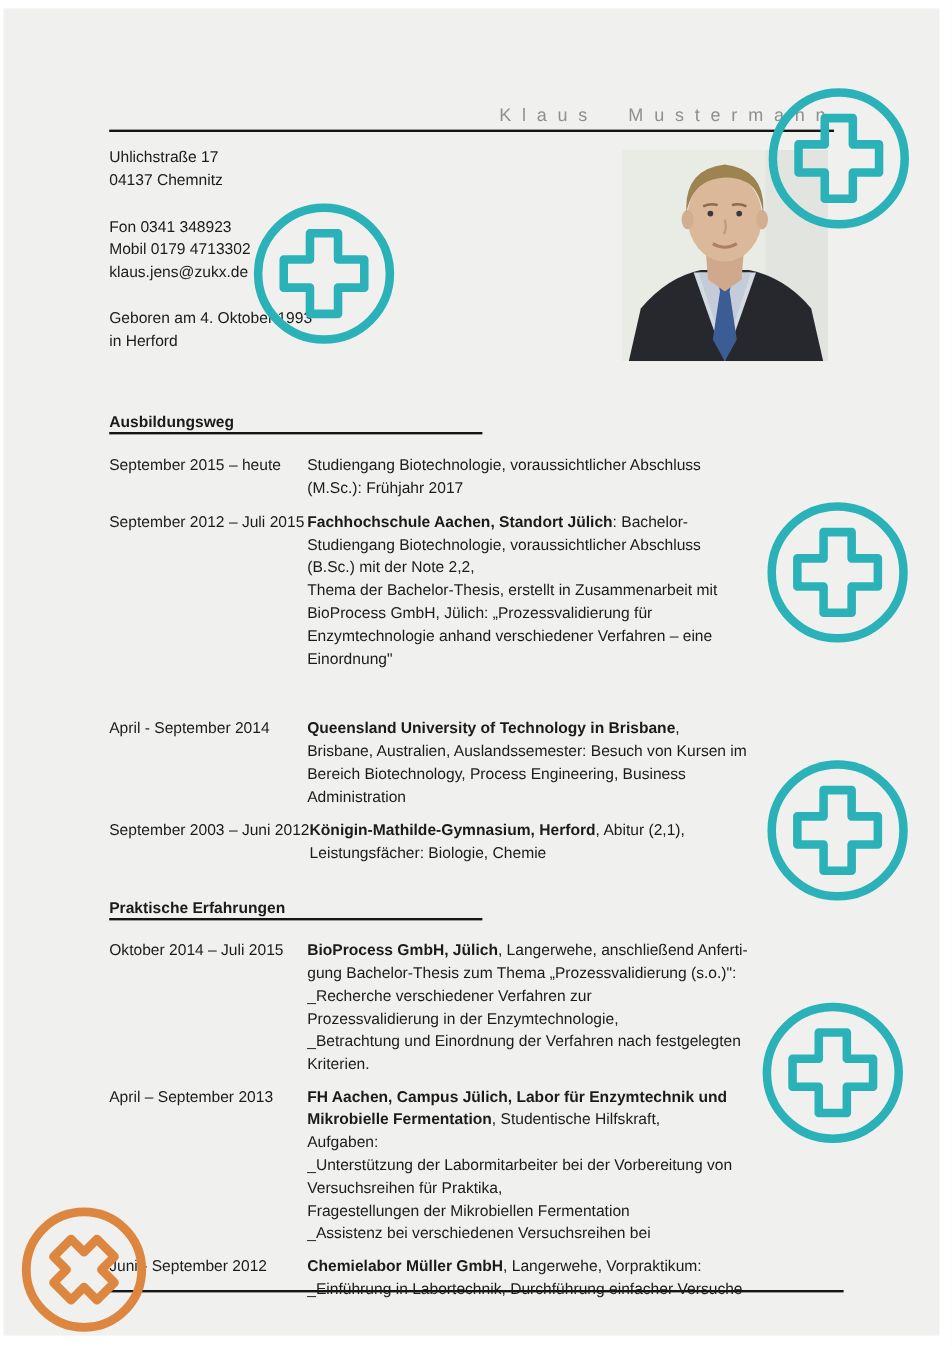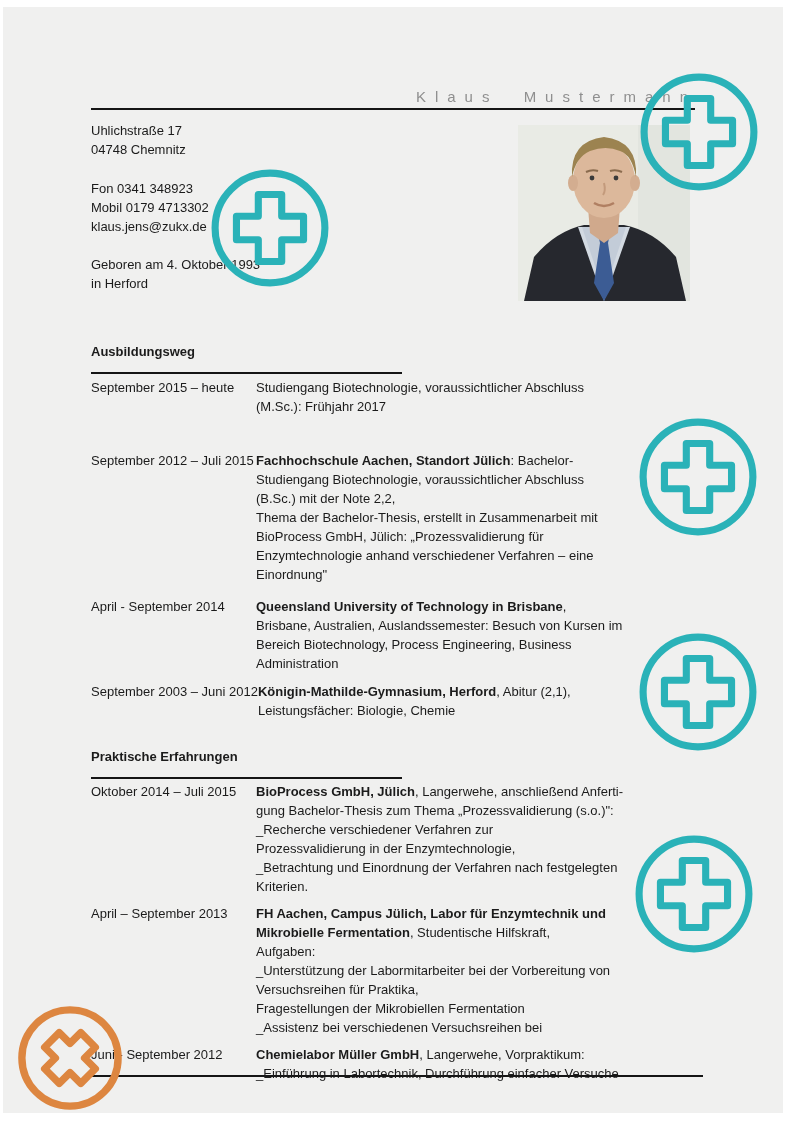--- a/index.html
+++ b/index.html
@@ -41,21 +41,21 @@
   .line{white-space:nowrap;}
   
   .photo{
     position:absolute;left:515px;top:118px;width:172px;height:176px;
     overflow:hidden;
   }
   
   .sec-heading{
     position:absolute;left:88px;width:311px;
     font-size:13px;line-height:17px;font-weight:bold;
-    border-bottom:2px solid var(--rule);padding-bottom:12px;
+    border-bottom:2px solid var(--rule);padding-bottom:0;
     white-space:nowrap;
   }
   .entry{
     position:absolute;left:88px;display:flex;align-items:flex-start;
     font-size:13px;line-height:19px;
   }
   .entry .date{flex:0 0 165px;white-space:nowrap;}
   .entry .desc{width:440px;}
   .entry .desc .line span.b{font-weight:bold;}
   .bottom-rule{
@@ -75,21 +75,21 @@
 </head>
 <body>
 
 <div class="page">
 
   <div class="doc-name">Klaus Mustermann</div>
   <div class="header-rule"></div>
 
   <div class="contact">
     <div class="line">Uhlichstraße 17</div>
-    <div class="line">04748 Chemnitz</div>
+    <div class="line">04137 Chemnitz</div>
     <div class="line gap-sm">Fon 0341 348923</div>
     <div class="line">Mobil 0179 4713302</div>
     <div class="line">klaus.jens@zukx.de</div>
     <div class="line gap-md">Geboren am 4. Oktober 1993</div>
     <div class="line">in Herford</div>
   </div>
 
   <div class="photo">
     <svg width="172" height="176" viewBox="0 0 172 176" xmlns="http://www.w3.org/2000/svg">
       <rect x="0" y="0" width="172" height="176" fill="#e9ebe5"></rect>
@@ -125,21 +125,21 @@
 
   <div class="bottom-rule"></div>
 <div class="sec-heading" style="top: 336px;">Ausbildungsweg</div>
     <div class="entry" style="top: 371px;">
       <div class="date">September 2015 – heute</div>
       <div class="desc">
         <div class="line"><span>Studiengang Biotechnologie, voraussichtlicher Abschluss</span></div>
         <div class="line"><span>(M.Sc.): Frühjahr 2017</span></div>
       </div>
     </div>
-    <div class="entry" style="top: 444px;">
+    <div class="entry" style="top: 418px;">
       <div class="date">September 2012 – Juli 2015</div>
       <div class="desc">
         <div class="line"><span class="b">Fachhochschule Aachen, Standort Jülich</span><span>: Bachelor-</span></div>
         <div class="line"><span>Studiengang Biotechnologie, voraussichtlicher Abschluss</span></div>
         <div class="line"><span>(B.Sc.) mit der Note 2,2,</span></div>
         <div class="line"><span>Thema der Bachelor-Thesis, erstellt in Zusammenarbeit mit</span></div>
         <div class="line"><span>BioProcess GmbH, Jülich: „Prozessvalidierung für</span></div>
         <div class="line"><span>Enzymtechnologie anhand verschiedener Verfahren – eine</span></div>
         <div class="line"><span>Einordnung"</span></div>
       </div>

